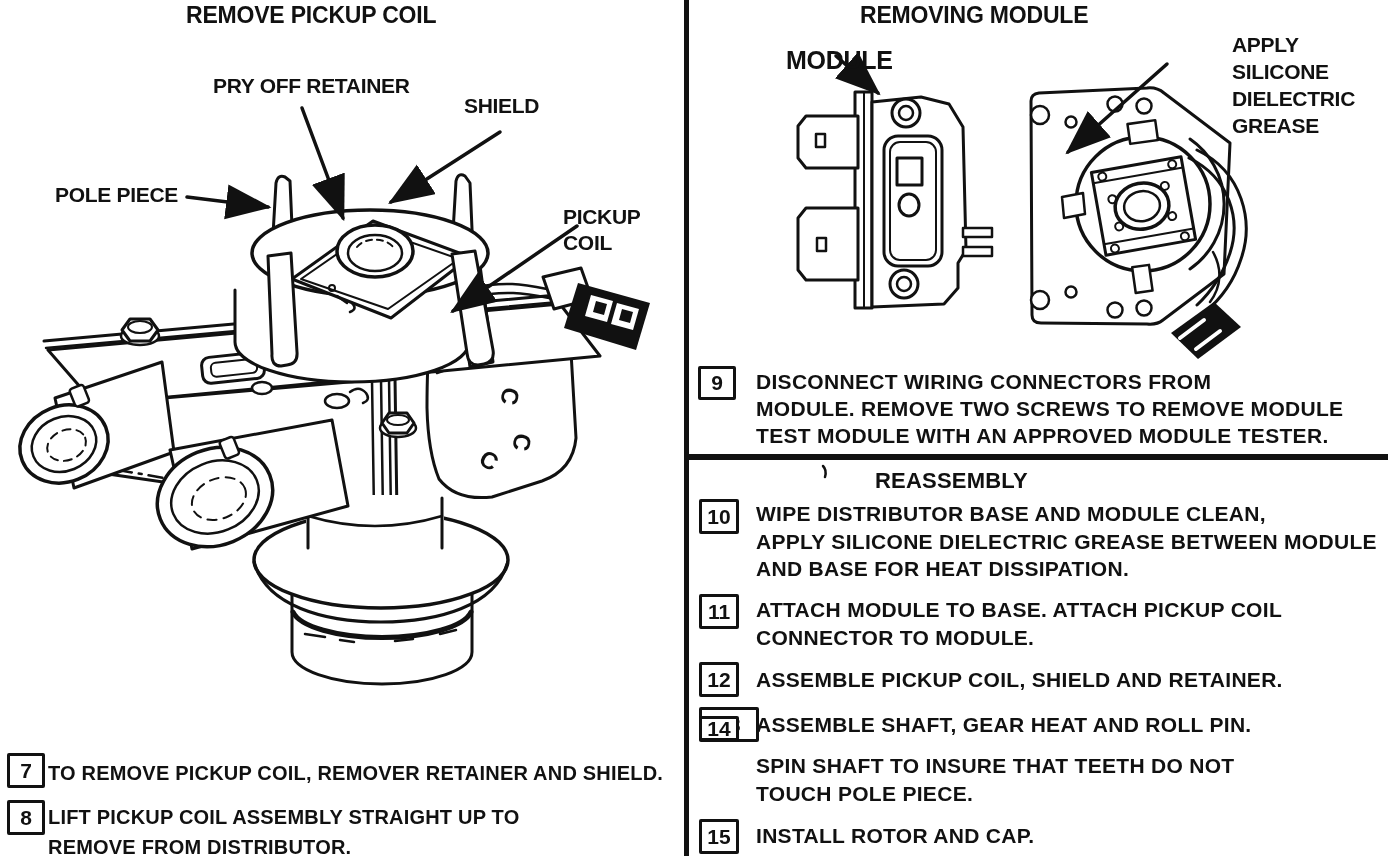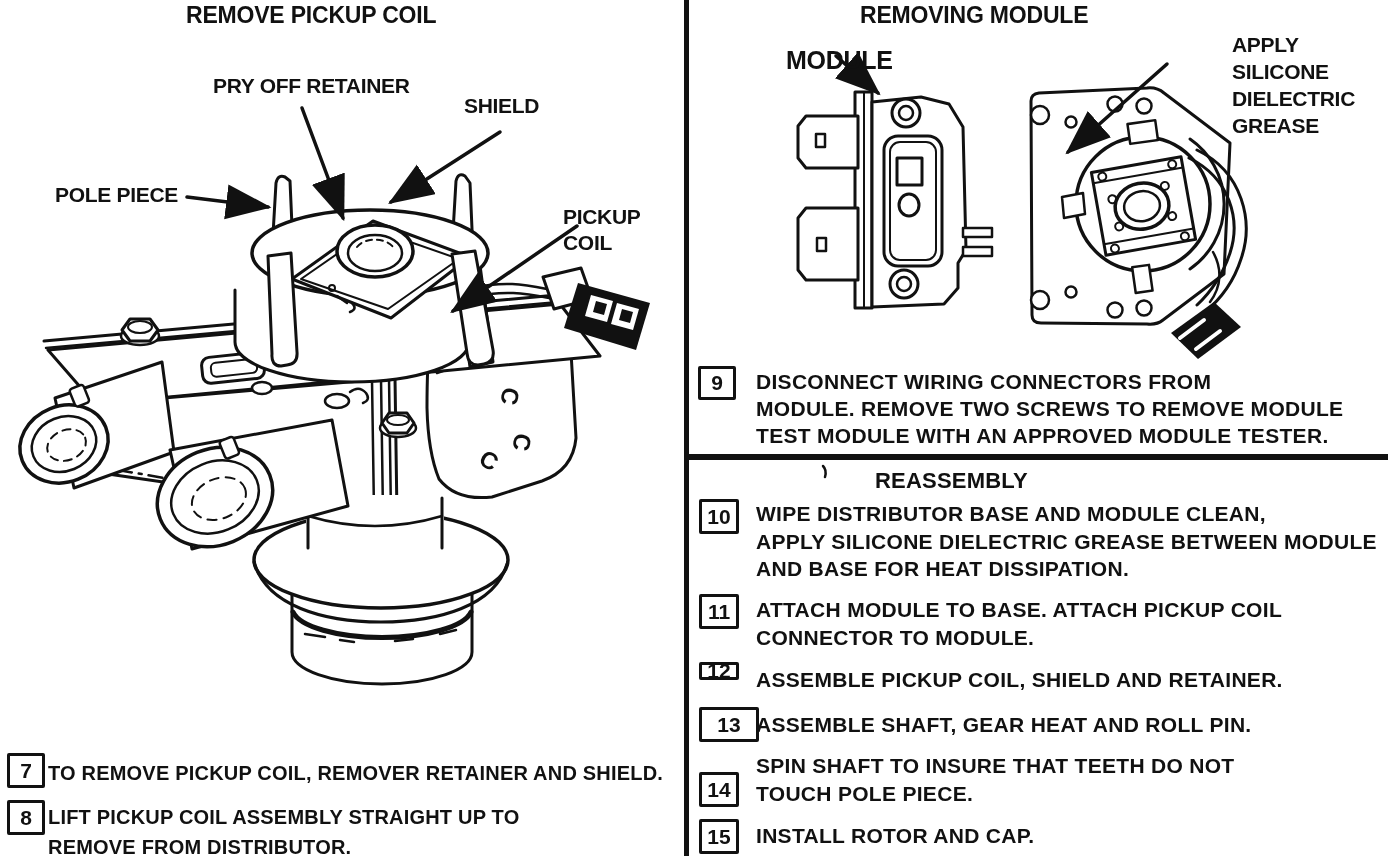--- a/index.html
+++ b/index.html
@@ -245,31 +245,31 @@
   <div class="txt stepTextR" style="left:756px;top:500px">WIPE DISTRIBUTOR BASE AND MODULE CLEAN,
 APPLY SILICONE DIELECTRIC GREASE BETWEEN MODULE
 AND BASE FOR HEAT DISSIPATION.</div>
 
   <div class="numbox" style="left:699px;top:594px;width:40px;height:35px">
     <span>11</span>
   </div>
   <div class="txt stepTextR" style="left:756px;top:596px">ATTACH MODULE TO BASE. ATTACH PICKUP COIL
 CONNECTOR TO MODULE.</div>
 
-  <div class="numbox" style="left:699px;top:662px;width:40px;height:18px">
+  <div class="numbox" style="left:699px;top:662px;width:40px;height:35px">
     <span>12</span>
   </div>
   <div class="txt stepTextR" style="left:756px;top:666px">ASSEMBLE PICKUP COIL, SHIELD AND RETAINER.</div>
 
   <div class="numbox" style="left:699px;top:707px;width:60px;height:35px">
     <span>13</span>
   </div>
   <div class="txt stepTextR" style="left:756px;top:711px">ASSEMBLE SHAFT, GEAR HEAT AND ROLL PIN.</div>
 
-  <div class="numbox" style="left:699px;top:772px;width:40px;height:35px">
+  <div class="numbox" style="left:699px;top:716px;width:40px;height:25px">
     <span>14</span>
   </div>
   <div class="txt stepTextR" style="left:756px;top:752px">SPIN SHAFT TO INSURE THAT TEETH DO NOT
 TOUCH POLE PIECE.</div>
 
   <div class="numbox" style="left:699px;top:819px;width:40px;height:35px">
     <span>15</span>
   </div>
   <div class="txt stepTextR" style="left:756px;top:822px">INSTALL ROTOR AND CAP.</div>
 

